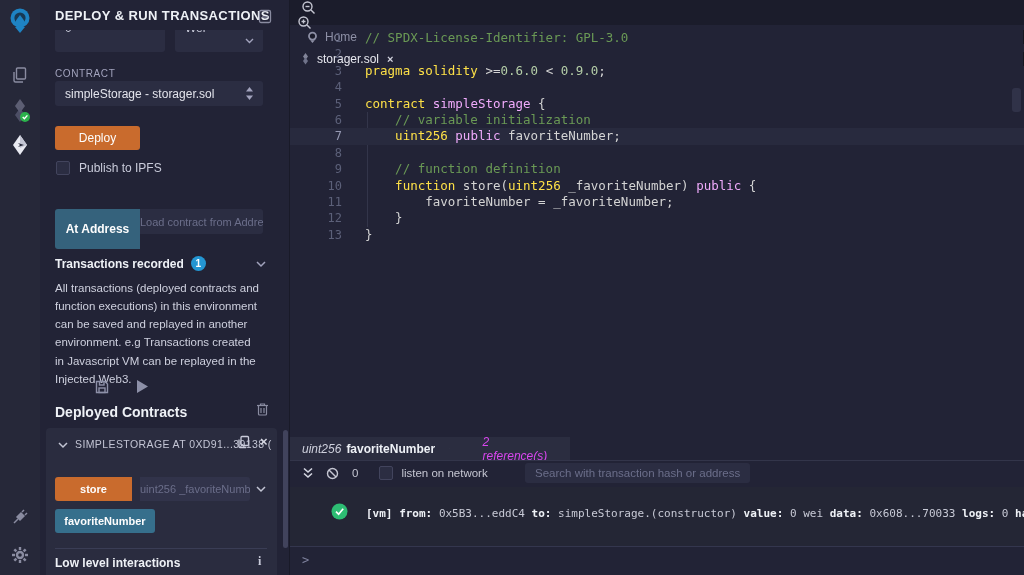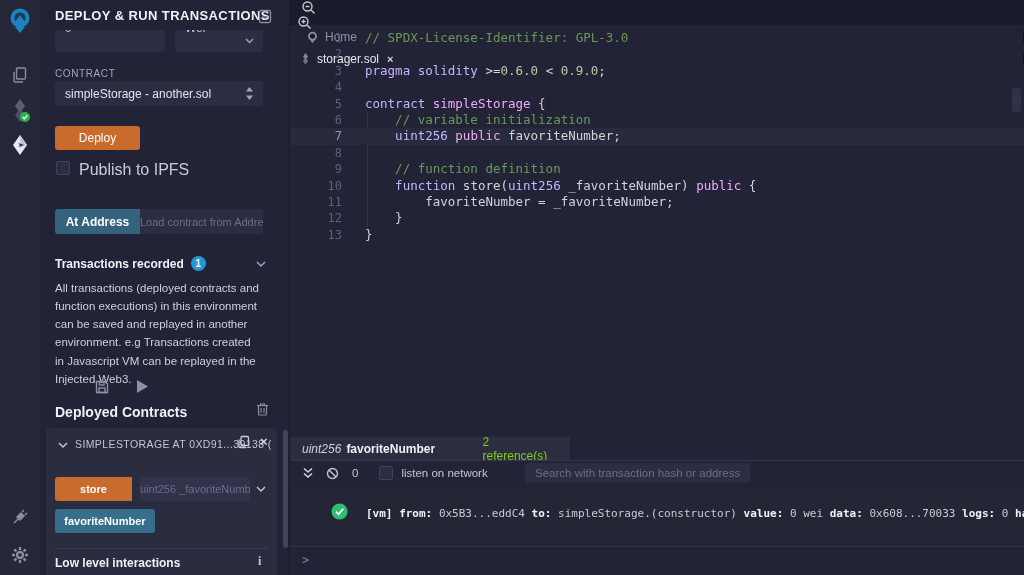--- a/index.html
+++ b/index.html
@@ -42,21 +42,21 @@
   #tabbar { position:absolute; left:0; top:0; width:734px; height:25px; background:#1b1c2b; display:flex; align-items:stretch;flex-direction:column; }
   .tab { display:flex; align-items:center; gap:6px; padding:0 10px; font-size:12px; color:#8e90a6; border-right:1px solid #15161f; cursor:pointer; }
   .tab.active { background:#222336; color:#e8e9f0;margin-top:8px; }
   .tool-ic { display:flex; align-items:center; justify-content:center; width:28px; color:#c5c6d2; cursor:pointer; }
   #code-rows { position:absolute; left:0; top:30px; width:734px; font-family:"DejaVu Sans Mono","Liberation Mono",monospace; font-size:12.5px; }
   .crow { display:flex; height:16.4px; line-height:16.4px; }
   .crow.active { background:#282a3e; }
   .gut { width:62px; text-align:right; padding-right:10px; color:#5c6079; font-size:12px; flex:none; }
   .crow.active .gut { color:#9699b3; }
   .ctext { white-space:pre; padding-left:13px; }
-  .t-cmt{color:#6A9955} .t-kw{color:#c4b5fd} .t-type{color:#f0abfc} .t-num{color:#b5cea8} .t-pl{color:#d4d4d4}
+  .t-cmt{color:#6A9955} .t-kw{color:#fde047} .t-type{color:#f0abfc} .t-num{color:#b5cea8} .t-pl{color:#d4d4d4}
   #indent-guide { position:absolute; left:77px; top:112px; width:1px; height:115px; background:#33354a; }
 
   
   #refbar { position:absolute; left:0; top:437px; width:280px; height:23px; background:#2b2d40; display:flex; align-items:center; font-size:12px; cursor:pointer; }
   #termbar { position:absolute; left:0; top:460px; width:734px; height:25px; background:#222336; border-top:1px solid #33354a; display:flex; align-items:center; font-size:11.5px; color:#c5c6d2; }
   #searchbox { position:absolute; left:235px; top:463px; width:225px; height:20px; background:#2b2d42; border-radius:3px; display:flex; align-items:center; padding:0 10px; }
   #searchbox input { width:100%; font-size:11.5px; }
   #logblock { position:absolute; left:0; top:487px; width:734px; height:60px; background:#242635; border-bottom:1px solid #34364e; }
   .logtext { font-family:"DejaVu Sans Mono","Liberation Mono",monospace; font-size:11px; color:#c8cad6; white-space:pre; }
   .lg-b { font-weight:bold; color:#eef1f6; }
@@ -138,34 +138,34 @@
     <div class="cutbox" style="left:135px; width:88px;">
       <span class="inner">Wei</span>
       <svg class="abs" style="right:9px; top:8px;" width="9" height="6" viewBox="0 0 9 6">
         <polyline points="1,1 4.5,4.5 8,1" fill="none" stroke="#a2a3bd" stroke-width="1.4"></polyline>
       </svg>
     </div>
 
     <div class="small-label" style="left:15px; top:68px;">CONTRACT</div>
 
     <div class="select" style="left:15px; top:81px; width:208px; height:25px;">
-      <span>simpleStorage - another.sol</span>
+      <span>simpleStorage - storager.sol</span>
       <svg class="abs" style="right:9px; top:6px;" width="9" height="13" viewBox="0 0 9 13">
         <path d="M4.5 0 L8 4.5 H1 Z" fill="#a2a3bd"></path>
         <path d="M4.5 13 L1 8.5 H8 Z" fill="#a2a3bd"></path>
       </svg>
     </div>
 
     <div class="btn btn-orange" style="left:15px; top:126px; width:85px; height:24px;">Deploy</div>
 
     <div class="checkbox" style="left:16px; top:161px;"></div>
-    <div class="abs" style="left:39px; top:161px; font-size:16px; color:#c9cbda;">Publish to IPFS</div>
-
-
-    <div class="btn btn-teal" style="left:15px; top:209px; width:85px; height:25px; border-radius:3px 0 0 3px; font-weight:bold;">At Address</div>
+    <div class="abs" style="left:39px; top:161px; font-size:12px; color:#c9cbda;">Publish to IPFS</div>
+
+
+    <div class="btn btn-teal" style="left:15px; top:209px; width:85px; height:40px; border-radius:3px 0 0 3px; font-weight:bold;">At Address</div>
     <div class="inputbox" style="left:100px; top:209px; width:123px; height:25px;">
       <input type="text" placeholder="Load contract from Address" style="">
     </div>
 
     <div class="abs" style="left:15px; top:256px; font-size:12px; font-weight:bold;">
       <span>Transactions recorded</span><span class="badge">1</span>
     </div>
     <svg class="abs" style="left:216px; top:261px; cursor:pointer;" width="10" height="7" viewBox="0 0 10 7">
       <polyline points="1,1 5,5 9,1" fill="none" stroke="#a2a3bd" stroke-width="1.5"></polyline>
     </svg>
@@ -319,21 +319,21 @@
         </div>
       </div>
     <div class="scroll-thumb" style="left:722px; top:88px; width:9px; height:24px; background:#303248;"></div>
 
     <div id="refbar">
       <span style="margin-left:12px; font-style:italic; color:#cfd1dd;">uint256</span>
       <span style="margin-left:5px; font-weight:bold; color:#eef1f6;">favoriteNumber</span>
       <svg style="margin-left:14px; cursor:pointer;" width="14" height="11" viewBox="0 0 14 11">
         <path d="M2 10 C2 5 5 4 8 5 L8 2 L13 6 L8 10 L8 7 C6 6.3 3.5 6.8 2 10 Z" fill="#cfd1dd"></path>
       </svg>
-      <span style="margin-left:33px; color:#84cc16;">2 reference(s)</span>
+      <span style="margin-left:33px; color:#d946ef;font-style:italic;">2 reference(s)</span>
       <svg style="margin-left:12px; cursor:pointer;" width="11" height="7" viewBox="0 0 10 7">
         <polyline points="1,5.5 5,1.5 9,5.5" fill="none" stroke="#d5d7e2" stroke-width="1.6"></polyline>
       </svg>
       <svg style="margin-left:10px; cursor:pointer;" width="11" height="7" viewBox="0 0 10 7">
         <polyline points="1,1.5 5,5.5 9,1.5" fill="none" stroke="#d5d7e2" stroke-width="1.6"></polyline>
       </svg>
     </div>
 
     <div id="termbar">
       <svg style="margin-left:12px; cursor:pointer;" width="12" height="12" viewBox="0 0 12 12">

